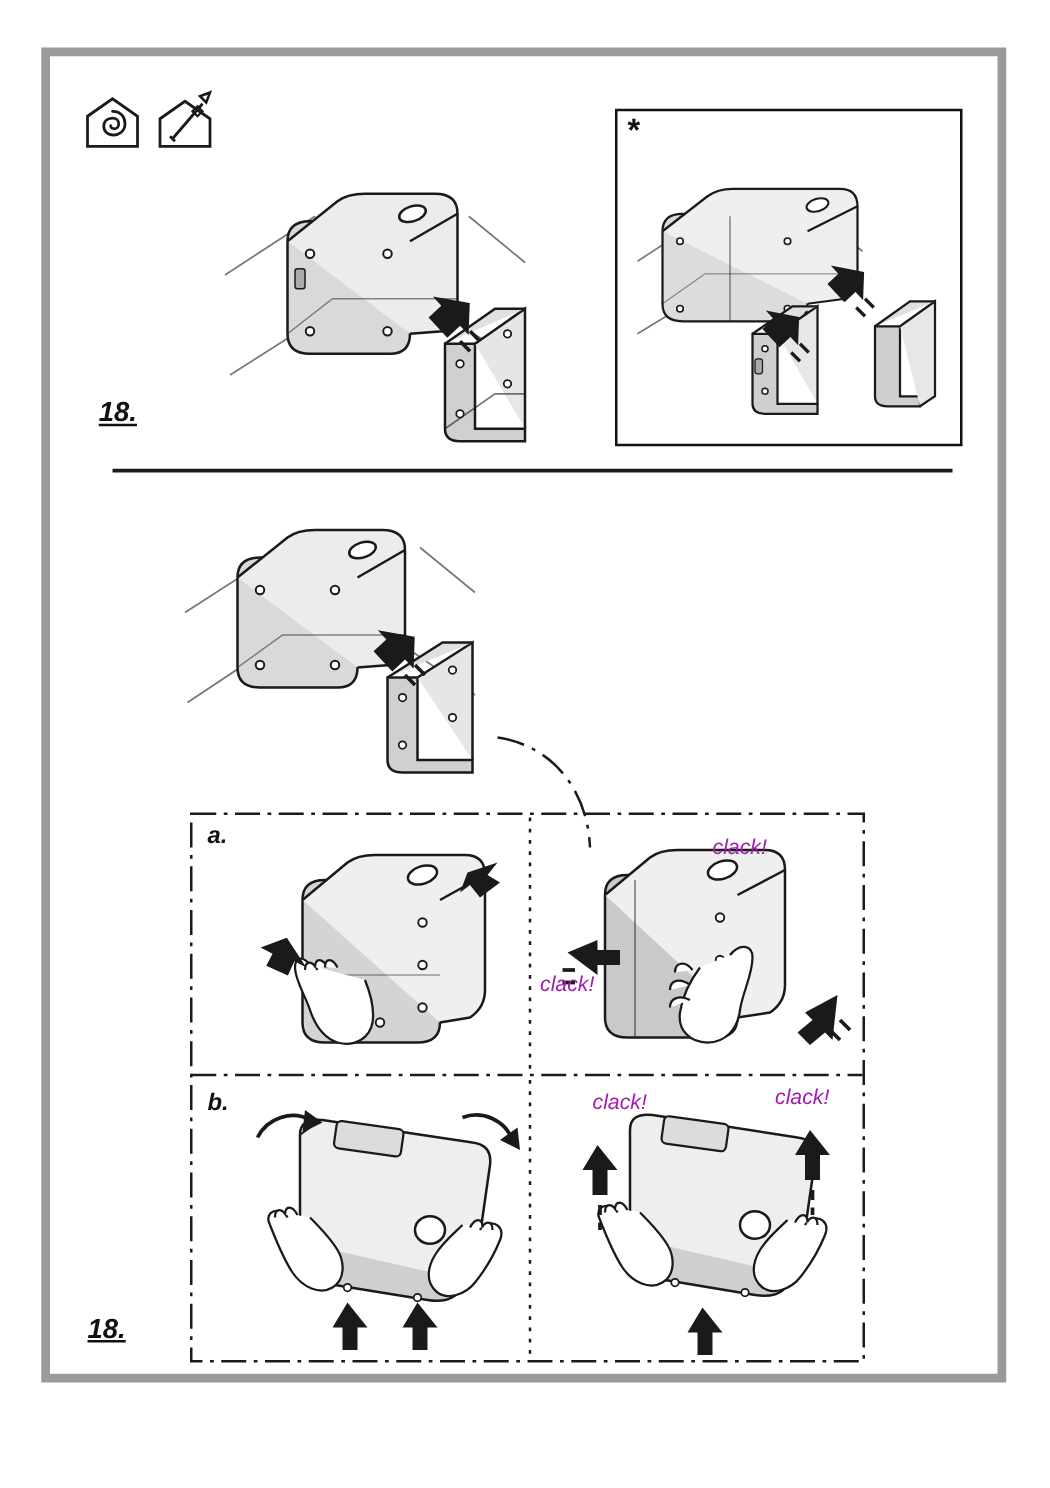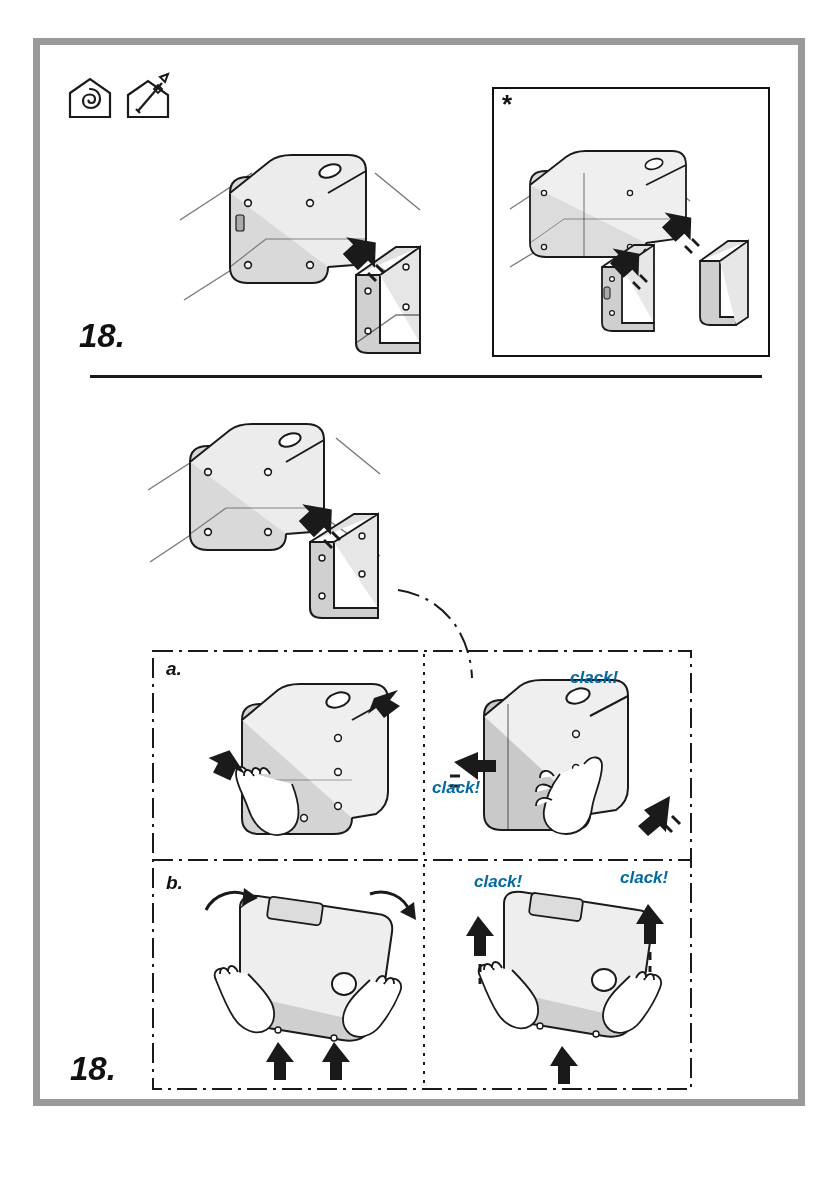--- a/index.html
+++ b/index.html
@@ -45,23 +45,24 @@
     top: 330px;
     width: 672px;
     height: 3px;
     background: #1a1a1a;
   }
   
   .step-number {
     position: absolute;
     font-style: italic;
     font-weight: bold;
-    font-size: 33px;
+    font-size: 22px;
     color: #111;
     letter-spacing: 0px;
+    text-decoration: underline;
   }
   #step-18-number { left: 39px; top: 272px; }
   #step-19-number { left: 30px; top: 1005px; }
 
   
   .inset-box {
     position: absolute;
     border: 2px solid #111;
     background: #fff;
     box-sizing: border-box;
@@ -100,23 +101,23 @@
   }
   svg.layer {
     position: absolute;
     left: 0;
     top: 0;
     overflow: visible;
   }
   .clack-label {
     position: absolute;
     font-style: italic;
-    font-weight: bold;
+    font-weight: normal;
     font-size: 17px;
-    color: #0369a1;
+    color: #a21caf;
     white-space: nowrap;
   }
   .sub-label {
     position: absolute;
     font-style: italic;
     font-weight: bold;
     font-size: 19px;
     color: #111;
   }
 </style>

